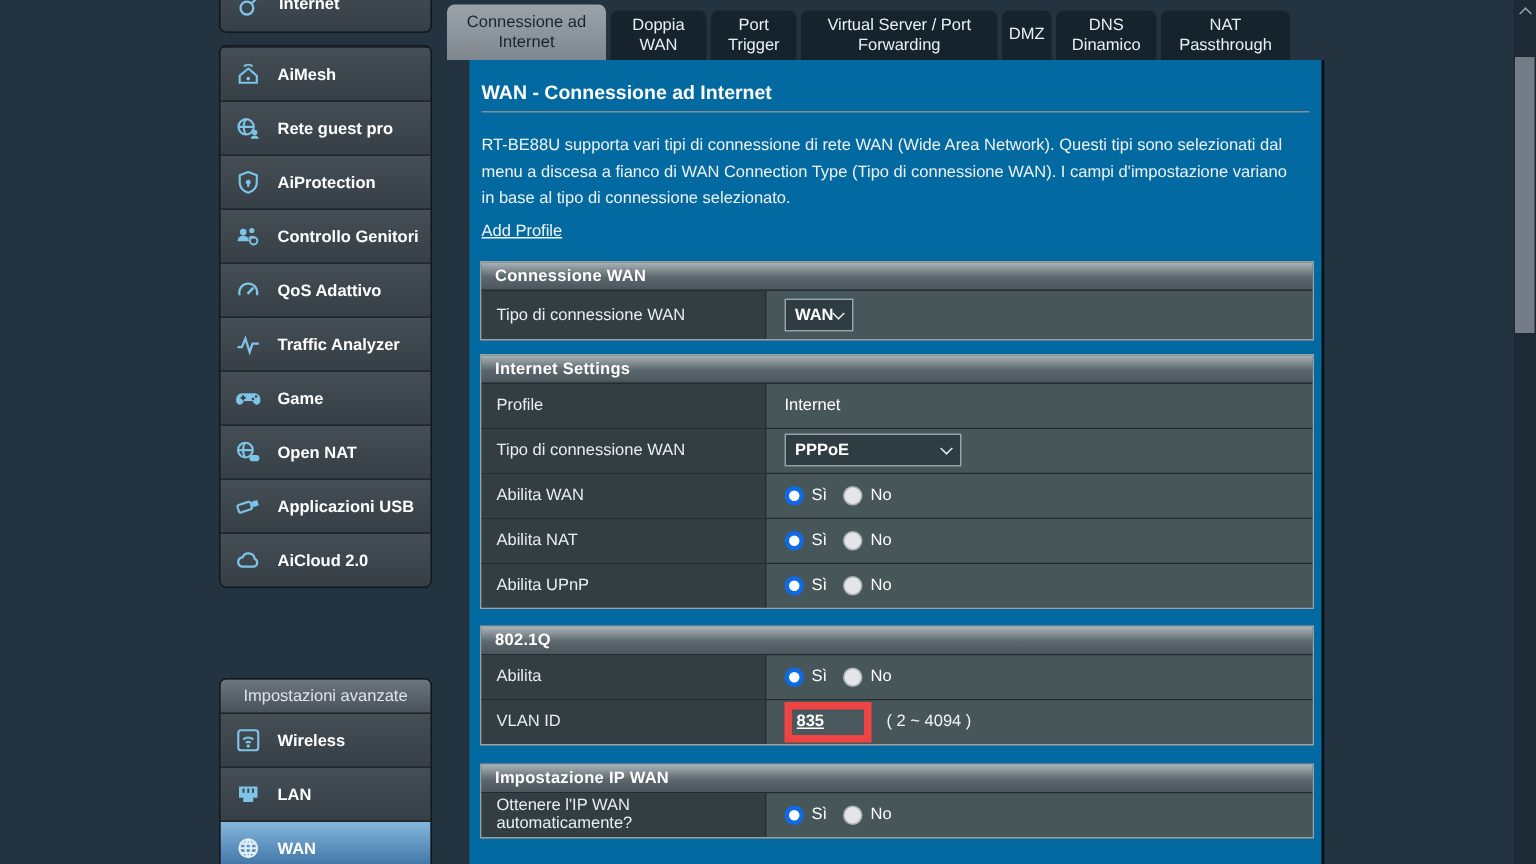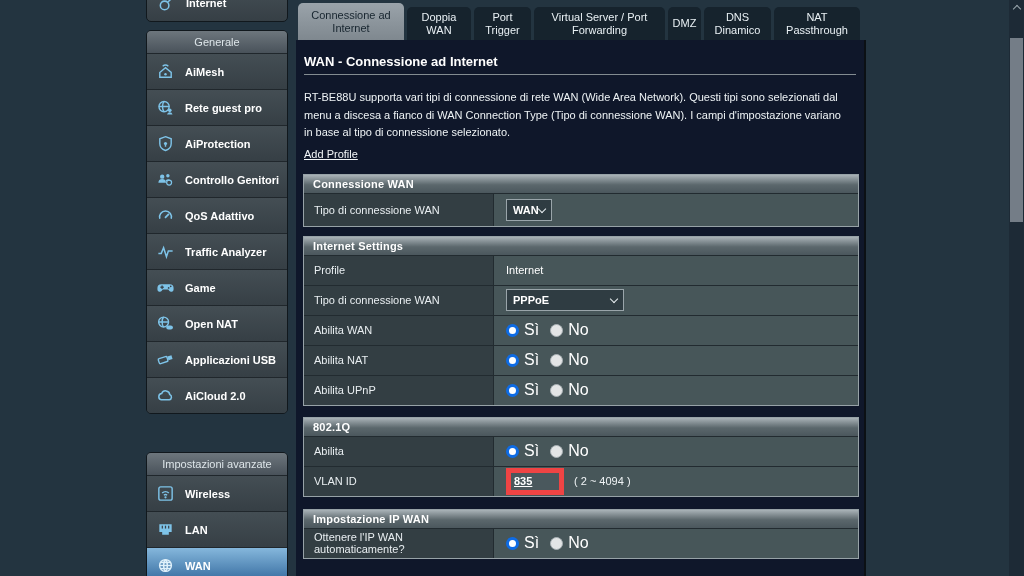--- a/index.html
+++ b/index.html
@@ -46,22 +46,22 @@
     display:flex;align-items:center;justify-content:center;text-align:center;
     padding:2px 3px;cursor:pointer;
   }
   .tab.active{
     height:37px;background:linear-gradient(#9aa3aa,#7f888f);
     color:#17252f;
   }
   .t1{width:106px}.t2{width:64px}.t3{width:57px}.t4{width:131px}.t5{width:33px}.t6{width:67px}.t7{width:86px}
   
   .panel{
-    position:absolute;left:296px;top:40px;width:570px;height:536px;
-    background:#0f172a;border-right:2px solid #0b1014;box-sizing:border-box;
+    position:absolute;left:313px;top:40px;width:570px;height:536px;
+    background:#0369a1;border-right:2px solid #0b1014;box-sizing:border-box;
   }
   .page-title{margin:14px 8px 0 8px;color:#ffffff;font-weight:bold;font-size:13px;}
   .title-divider{margin:5px 8px 0 8px;border-top:1px solid #838c91;height:0;}
   .desc{margin:14px 12px 0 8px;color:#eef3f5;font-size:11px;line-height:17.5px;}
   .add-profile{display:inline-block;margin:6px 0 0 8px;color:#f2f6f8;font-size:11px;text-decoration:underline;cursor:pointer;}
   .tbl{
     width:556px;margin:0 0 0 7px;box-sizing:border-box;
     border:1px solid #97a2a7;background:#475659;
   }
   .tbl.m1{margin-top:12px}.tbl.m2{margin-top:9px}.tbl.m3{margin-top:11px}.tbl.m4{margin-top:12px}
@@ -88,21 +88,21 @@
     background:#2f3c42;border:1px solid #9aa5aa;color:#fff;font-weight:bold;font-size:11px;
     height:22px;box-sizing:border-box;display:flex;align-items:center;
     justify-content:space-between;padding:0 6px;cursor:pointer;
   }
   .select.small{width:46px;}
   .select.wide{width:118px;}
   .chev{width:5px;height:5px;border-right:1.5px solid #e8eef1;border-bottom:1.5px solid #e8eef1;transform:rotate(45deg);margin-top:-2px;}
   .radio{border-radius:50%;display:inline-block;cursor:pointer;}
   .radio.sel{width:7px;height:7px;background:#fff;border:3px solid #0e6be4;}
   .radio.unsel{width:11px;height:11px;background:#e3e5e6;border:1px solid #a9b1b5;}
-  .rlabel{margin:0 11px 0 5px;color:#fff;font-size:16px;}
+  .rlabel{margin:0 11px 0 5px;color:#fff;font-size:11px;}
   .tinput{
     width:42px;height:17px;box-sizing:content-box;background:#4a585d;
     border:5px solid #ef4444;color:#fff;font-weight:bold;font-size:11px;
     padding:0 3px;font-family:"Liberation Sans",sans-serif;text-decoration:underline;
   }
   .hint{margin-left:10px;color:#f0f4f6;font-size:11px;}
   
   .scroll-track{position:absolute;right:0;top:0;width:15px;height:576px;background:#1d2a36;}
   .scroll-up{height:14px;display:flex;align-items:center;justify-content:center;cursor:pointer;}
   .scroll-up .up{width:5px;height:5px;border-left:1.5px solid #9aa6ad;border-top:1.5px solid #9aa6ad;transform:rotate(45deg);margin-top:3px;}
@@ -115,21 +115,20 @@
   <span class="sicon">
     <svg width="19" height="19" viewBox="0 0 20 20" fill="none" stroke="#7ec3e8" stroke-width="1.6">
       <circle cx="8" cy="12" r="4.5"></circle>
         <line x1="11.5" y1="8.5" x2="16" y2="4"></line>
     </svg>
   </span>
   <span>Internet</span>
 </div>
 
 <div class="side-group g1">
-  <div class="side-header">Generale</div>
 
 
   <div class="side-item">
     <span class="sicon">
       <svg width="19" height="19" viewBox="0 0 20 20" fill="none" stroke="#7ec3e8" stroke-width="1.5">
         <path d="M4 11 L10 6 L16 11 V16 H4 Z"></path>
           <circle cx="10" cy="13" r="1.3" fill="#7ec3e8" stroke="none"></circle>
         <path d="M7 4.5 a4.5 4.5 0 0 1 6 0"></path>
       </svg>
     </span>

